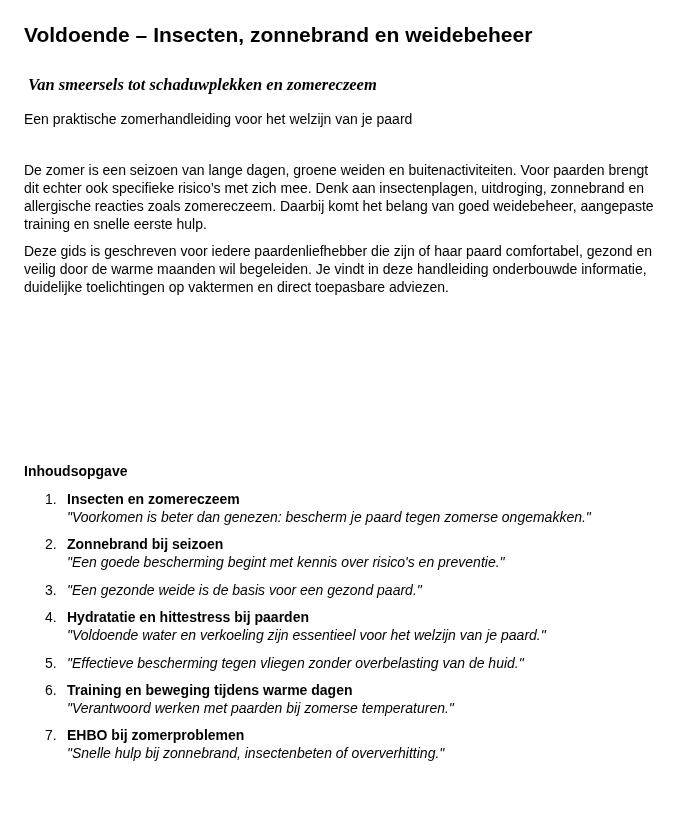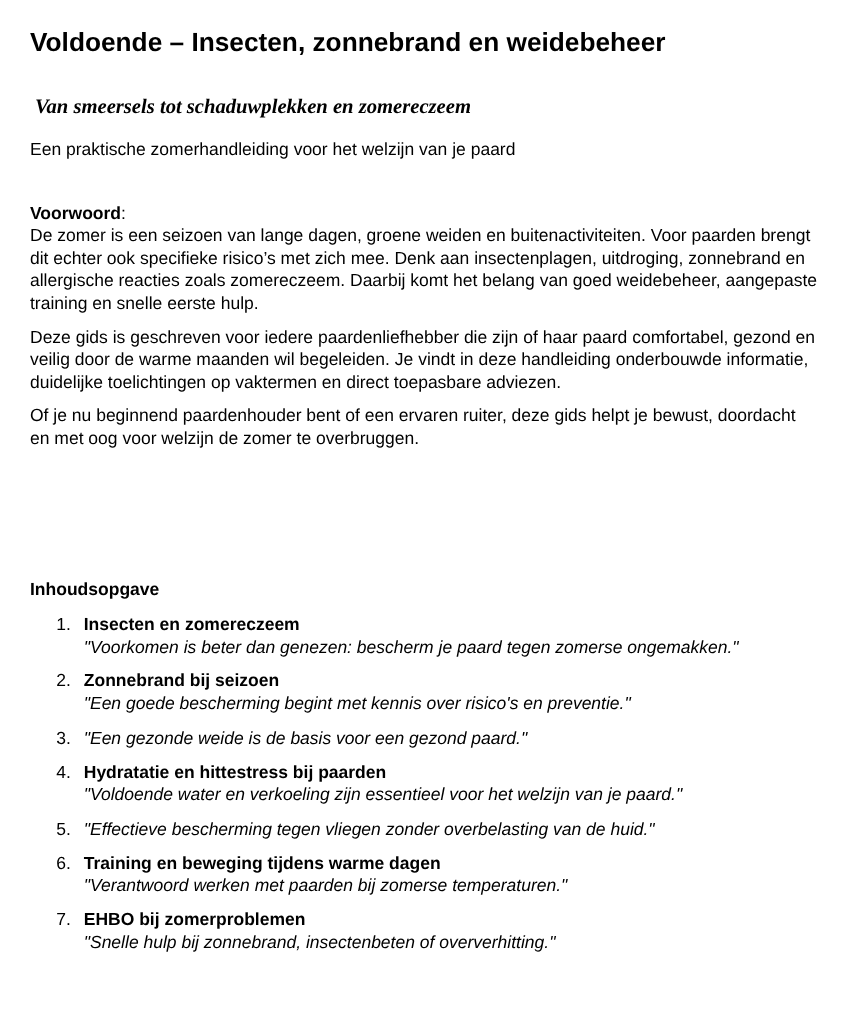--- a/index.html
+++ b/index.html
@@ -102,24 +102,22 @@
 </head>
 <body>
 
 <div class="page">
 
   <h1 class="title">Voldoende – Insecten, zonnebrand en weidebeheer</h1>
   <h2 class="subtitle">Van smeersels tot schaduwplekken en zomereczeem</h2>
   <p class="tagline">Een praktische zomerhandleiding voor het welzijn van je paard</p>
 
   <section class="foreword">
-    <div class="fw-head"><b>Voorwoord</b><span>:</span></div>
     <p>De zomer is een seizoen van lange dagen, groene weiden en buitenactiviteiten. Voor paarden brengt dit echter ook specifieke risico’s met zich mee. Denk aan insectenplagen, uitdroging, zonnebrand en allergische reacties zoals zomereczeem. Daarbij komt het belang van goed weidebeheer, aangepaste training en snelle eerste hulp.</p>
     <p>Deze gids is geschreven voor iedere paardenliefhebber die zijn of haar paard comfortabel, gezond en veilig door de warme maanden wil begeleiden. Je vindt in deze handleiding onderbouwde informatie, duidelijke toelichtingen op vaktermen en direct toepasbare adviezen.</p>
-    <p>Of je nu beginnend paardenhouder bent of een ervaren ruiter, deze gids helpt je bewust, doordacht en met oog voor welzijn de zomer te overbruggen.</p>
   </section>
 
   <section class="toc">
     <div class="toc-title">Inhoudsopgave</div>
     <ol class="toc-list">
       <li class="toc-item">
         <span class="toc-num">1.</span>
         <span class="toc-head">Insecten en zomereczeem</span>
         <span class="toc-quote">"Voorkomen is beter dan genezen: bescherm je paard tegen zomerse ongemakken."</span>
       </li>

